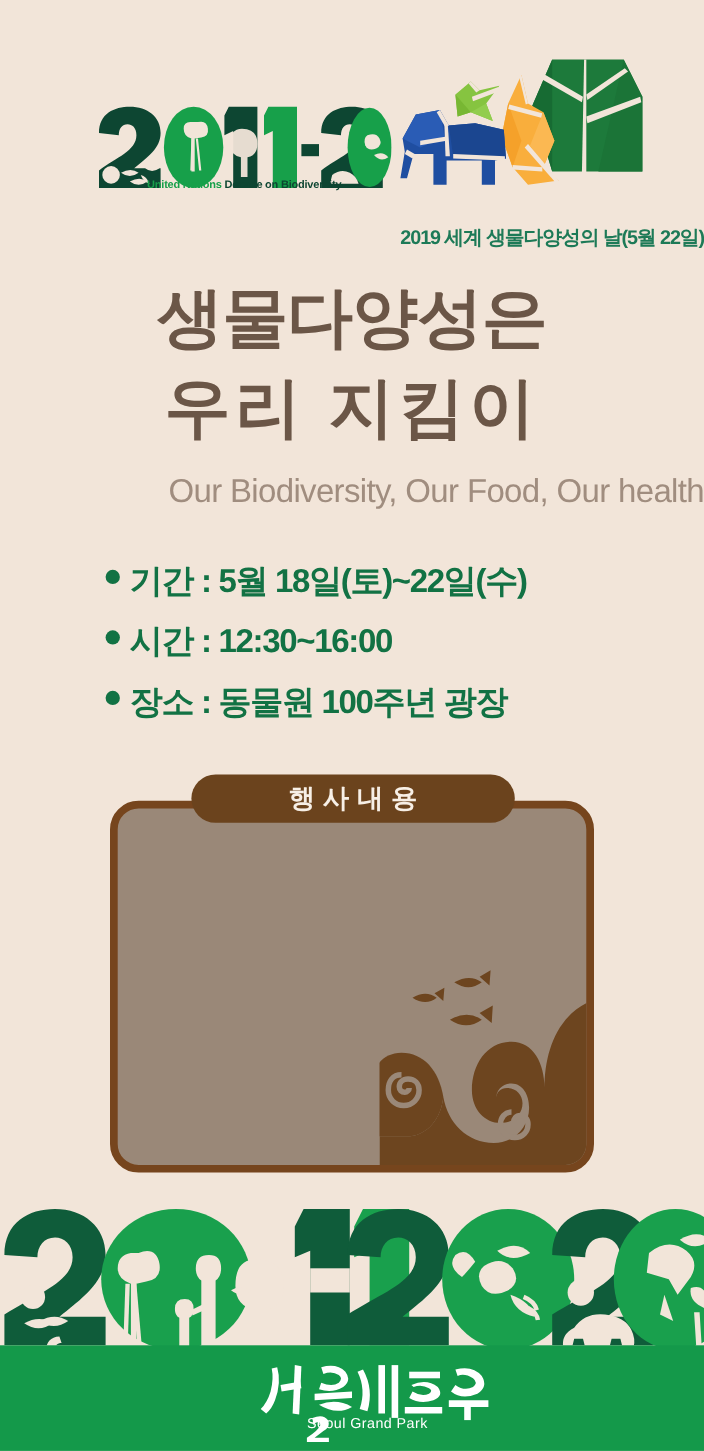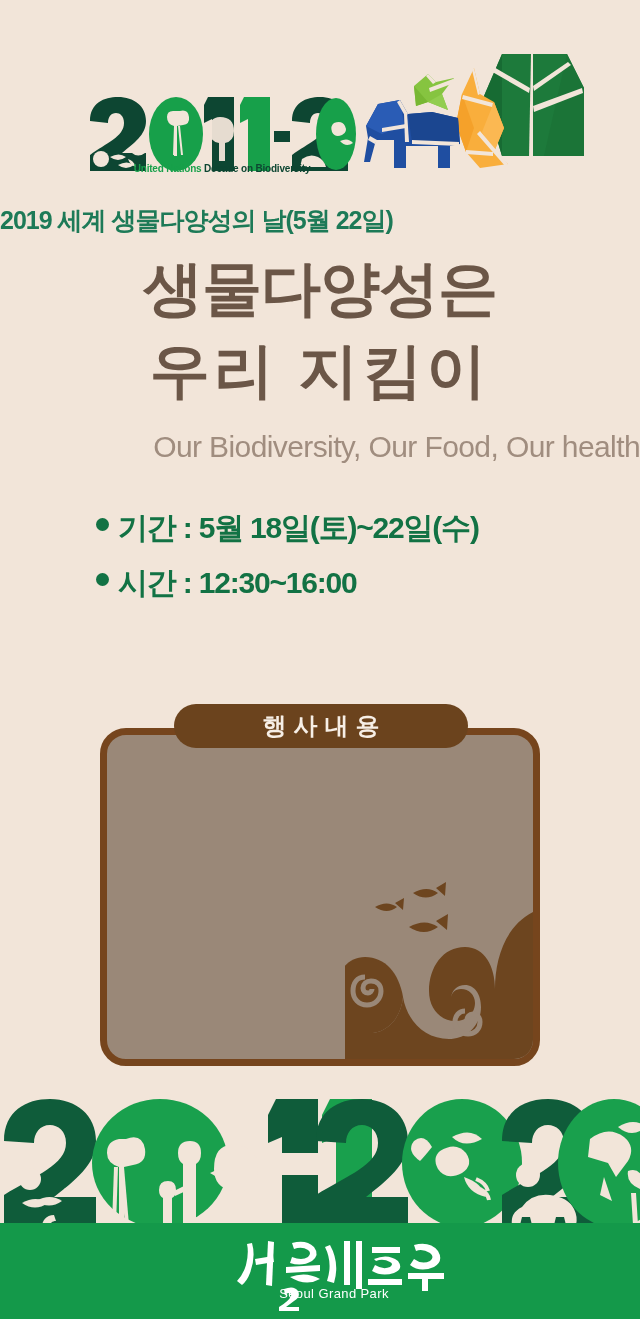--- a/index.html
+++ b/index.html
@@ -47,23 +47,23 @@
   .origami {
     position: absolute;
     right: 8px; top: 10px;
     width: 270px; height: 160px;
   }
 
   
   .kicker {
     position: absolute;
     top: 204px; left: 0; right: 0;
-    text-align: left;
+    text-align: right;
     color: #1d7a57;
-    font-size: 25px;
+    font-size: 18px;
     font-weight: bold;
     letter-spacing: -1px;
   }
 
   .bigtitle {
     position: absolute;
     left: 0; right: 0;
     text-align: center;
     color: #6b5647;
     font-weight: bold;
@@ -267,20 +267,24 @@
 
   <div class="facts">
     <div class="fact">
       <span class="dot"></span>
       <span>기간 : 5월 18일(토)~22일(수)</span>
     </div>
     <div class="fact">
       <span class="dot"></span>
       <span>시간 : 12:30~16:00</span>
     </div>
+    <div class="fact">
+      <span class="dot"></span>
+      <span>장소 : 동물원 100주년 광장</span>
+    </div>
   </div>
 
   <div class="eventbox">
     <svg class="wave-deco" viewBox="0 0 190 180">
       <path d="M190 180 L190 30 C160 44 150 78 150 108 C150 86 140 66 120 66 C98 66 84 86 84 110 C84 128 96 140 110 140 C122 140 130 132 130 122 C130 114 124 108 116 108 C110 108 106 112 106 118 C106 110 112 104 120 104 C130 104 136 114 136 126 C136 144 122 158 104 158 C80 158 62 140 58 116 C56 136 44 150 28 152 L0 152 L0 180 Z" fill="#6d451f"></path>
       <path d="M58 116 C54 92 40 76 20 76 C4 76 -6 88 -6 102 L-6 152 L28 152 C44 150 56 136 58 116 Z" fill="#6d451f"></path>
       <path d="M20 96 C12 96 8 102 8 110 C8 118 14 124 22 124 C30 124 36 118 36 110 C36 104 32 100 26 100 C21 100 18 103 18 107 C18 110 20 112 23 112 C25 112 27 110 27 108" fill="none" stroke="#9a8878" stroke-width="5"></path>
       <path d="M120 130 C114 130 110 135 110 141 C110 148 116 153 123 153 C130 153 135 148 135 141 C135 136 132 133 128 133 C124 133 122 136 122 139" fill="none" stroke="#9a8878" stroke-width="5"></path>
 
       <g fill="#6d451f">

